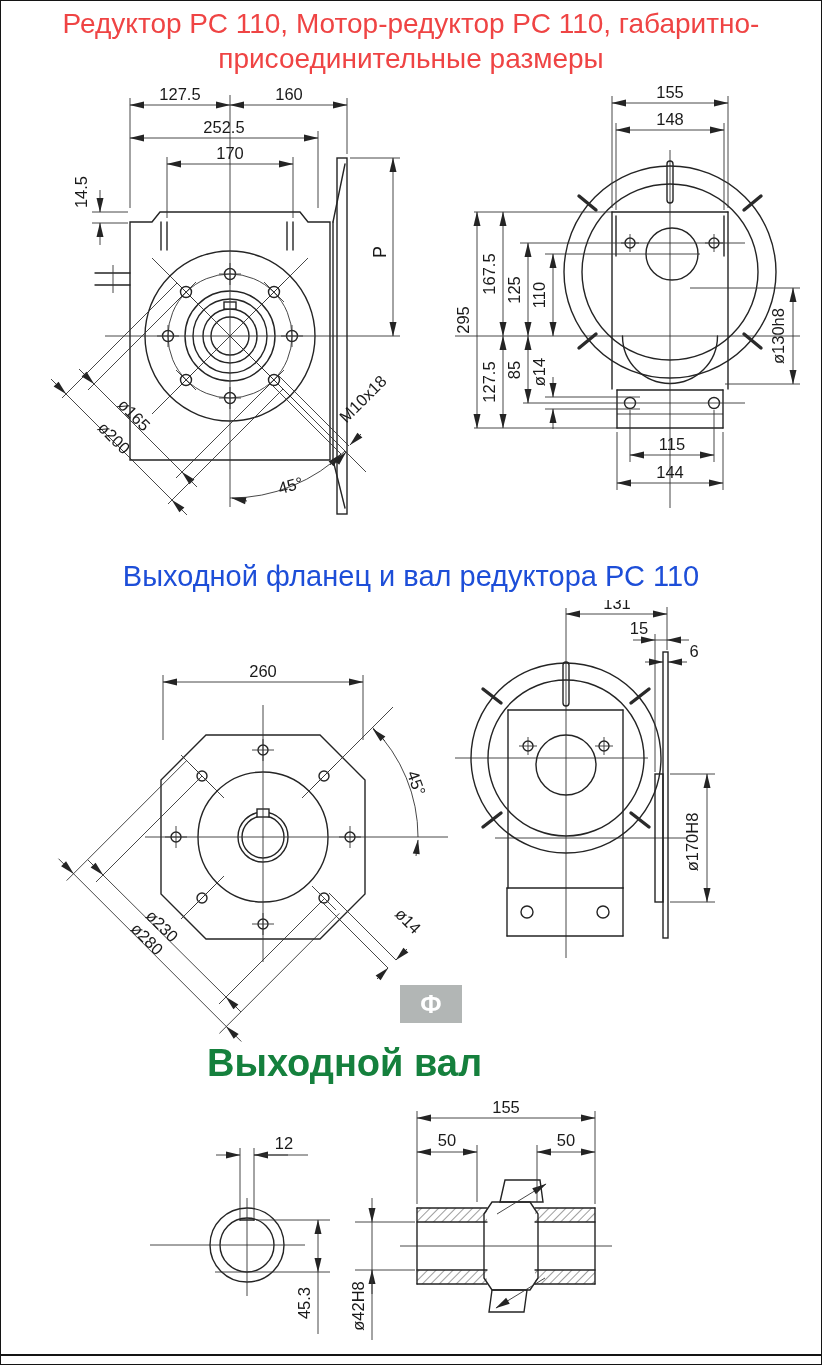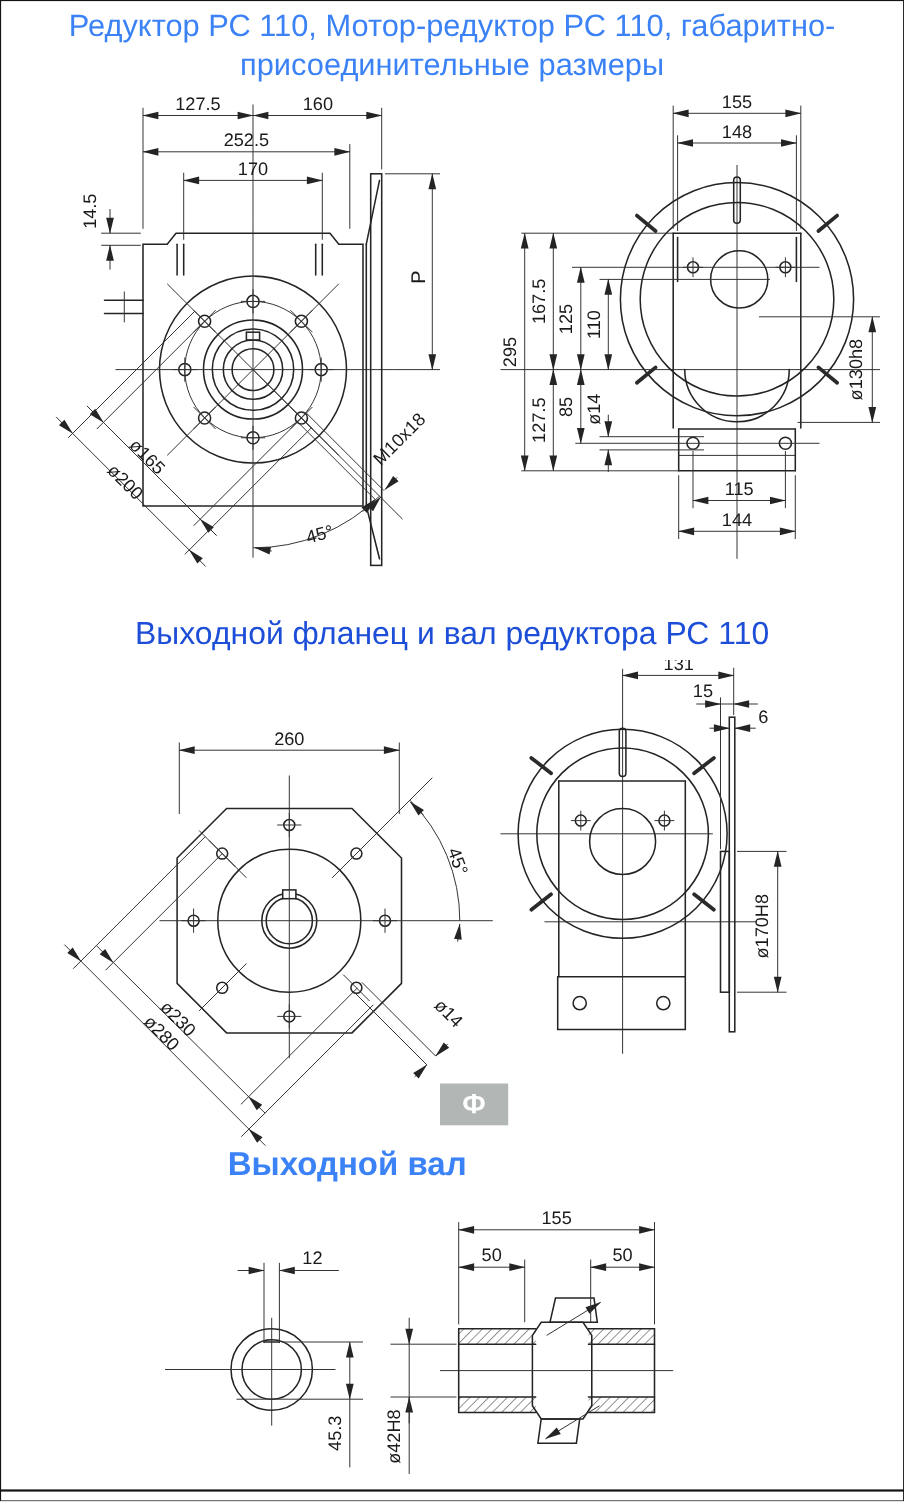--- a/index.html
+++ b/index.html
@@ -1,24 +1,24 @@
 <!DOCTYPE html>
 <html><head>
 <meta charset="utf-8">
 <style>
   html,body{margin:0;padding:0;background:#fff}
   .page{position:relative;width:822px;height:1365px;background:#fff;
         font-family:"Liberation Sans",sans-serif;overflow:hidden}
   .frame{position:absolute;inset:0;border:1px solid #141414;pointer-events:none;z-index:9}
   .bottomline{position:absolute;left:0;top:1354px;width:822px;height:2px;background:#141414;z-index:9}
   .title1{position:absolute;top:6px;left:0;width:822px;text-align:center;
-          font-size:28px;line-height:35px;color:#3b82f6;font-weight:400}
+          font-size:28px;line-height:35px;color:#ef4444;font-weight:400}
   .title2{position:absolute;top:560px;left:0;width:822px;text-align:center;
           font-size:29px;color:#1d4ed8;font-weight:400}
-  .title3{position:absolute;top:1042px;left:207px;font-size:30px;font-weight:700;color:#3b82f6}
+  .title3{position:absolute;top:1042px;left:207px;font-size:38px;font-weight:700;color:#15803d}
   .badge{position:absolute;left:400px;top:985px;width:62px;height:38px;
          display:flex;align-items:center;justify-content:center;
          font-size:25px;font-weight:700}
   svg.layer{position:absolute;left:0}
   #svgTop{top:85px}
   #svgMid{top:600px}
   #svgBot{top:1090px}
   svg text{font-family:"Liberation Sans",sans-serif;font-size:16.5px;fill:#1a1a1a}
   .mid{text-anchor:middle}
   .big{font-size:18px}

